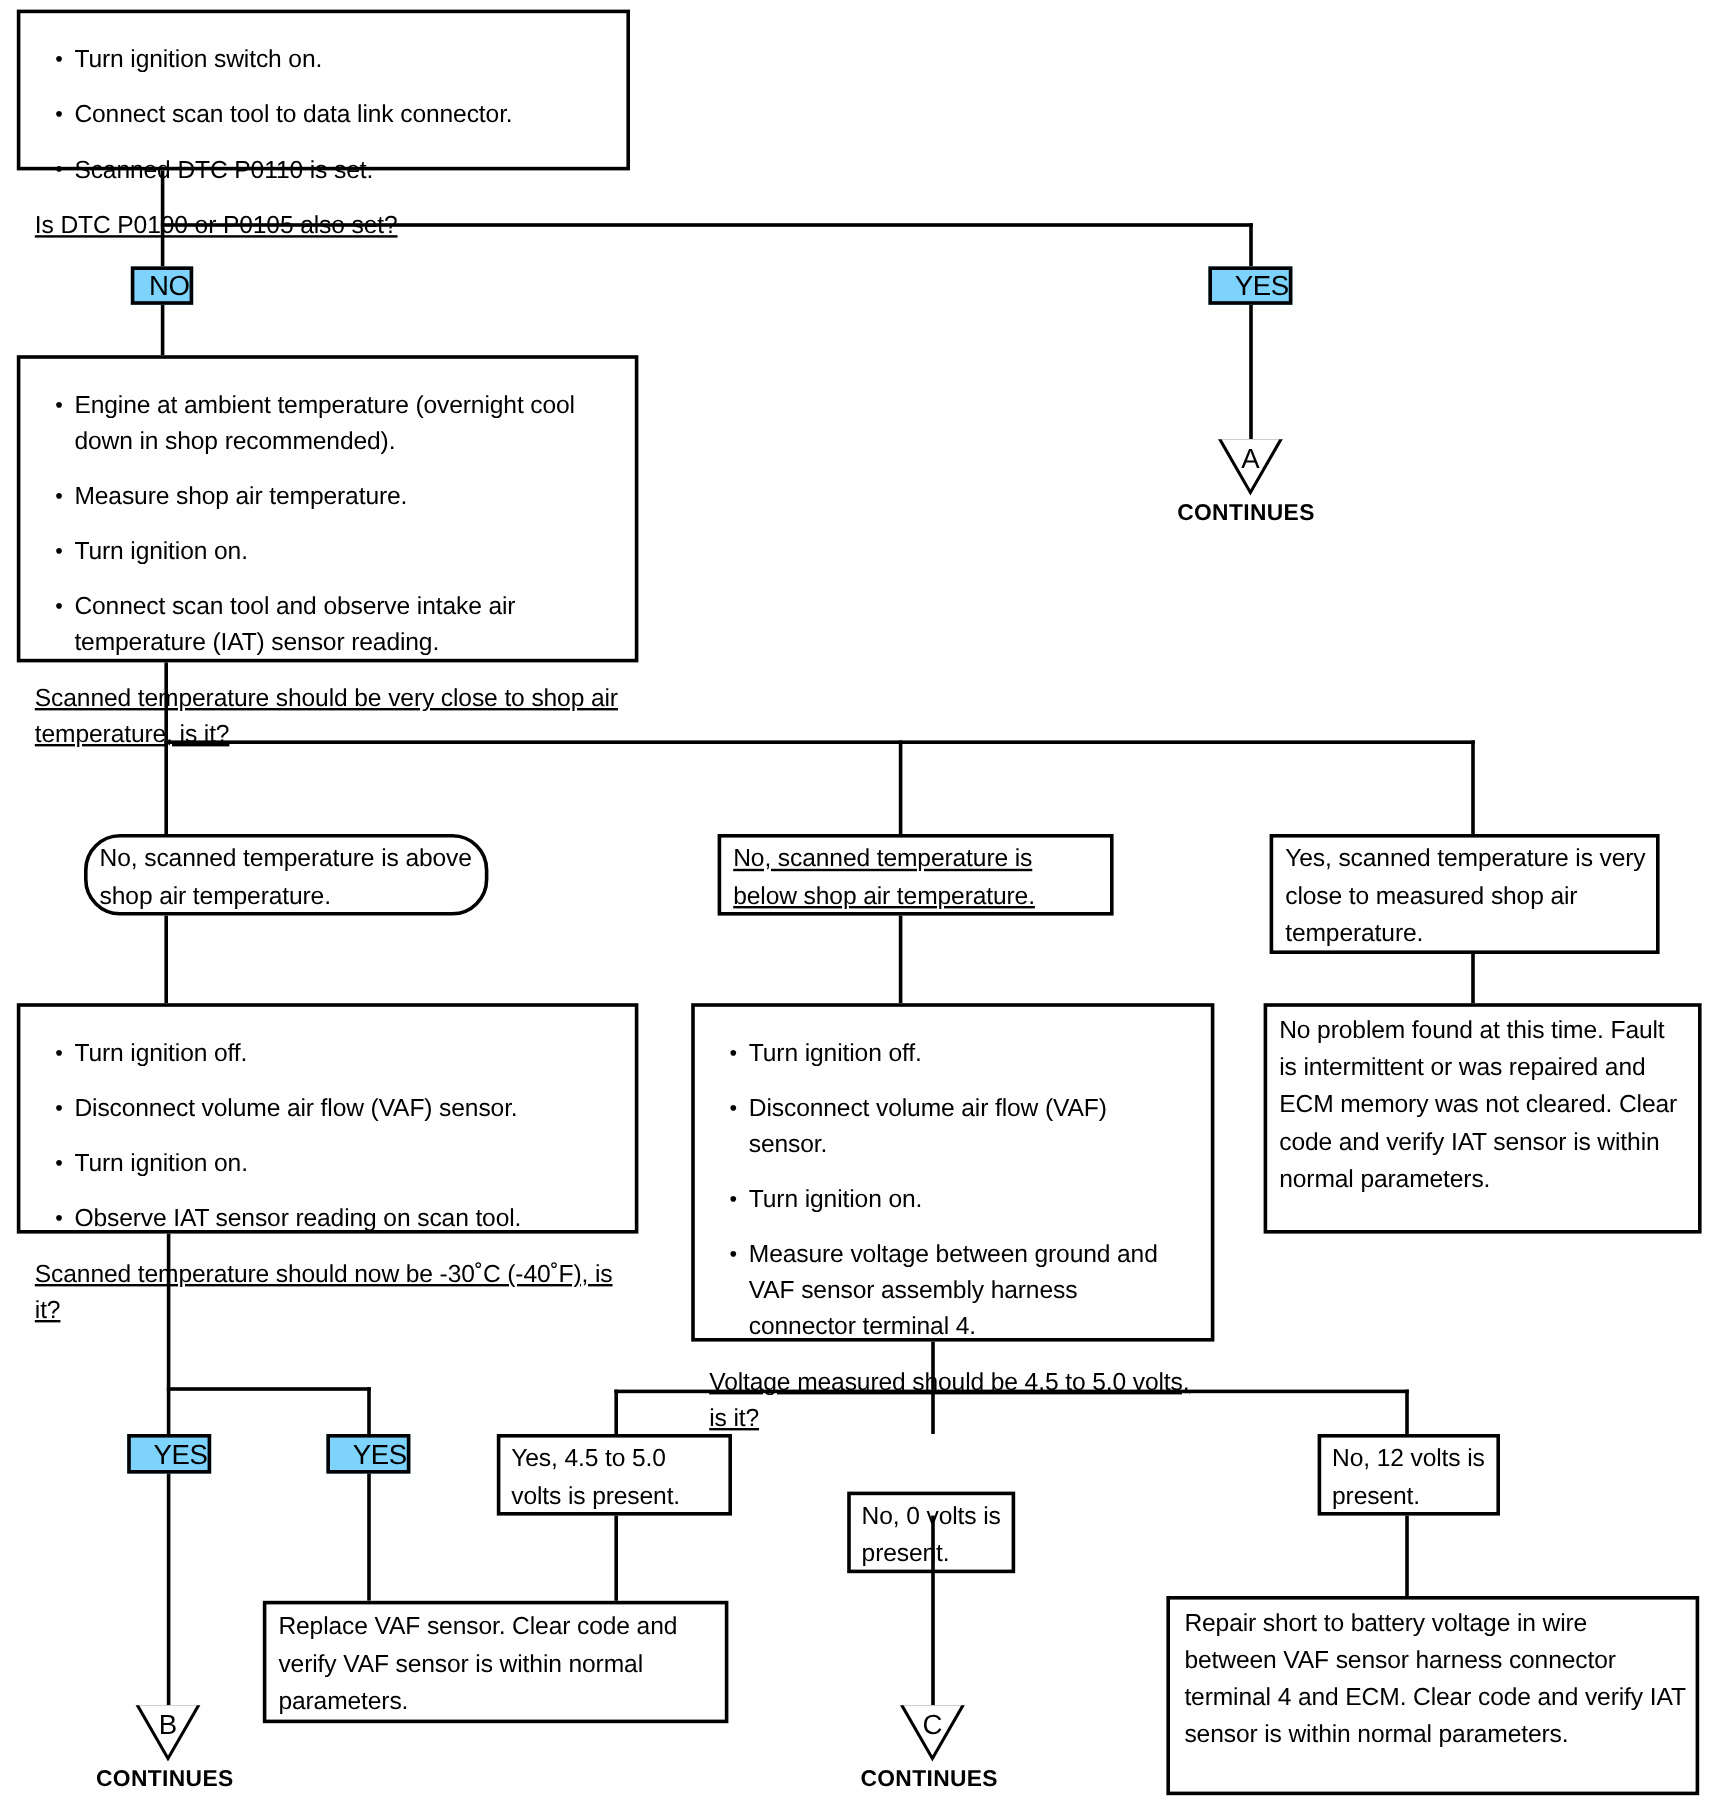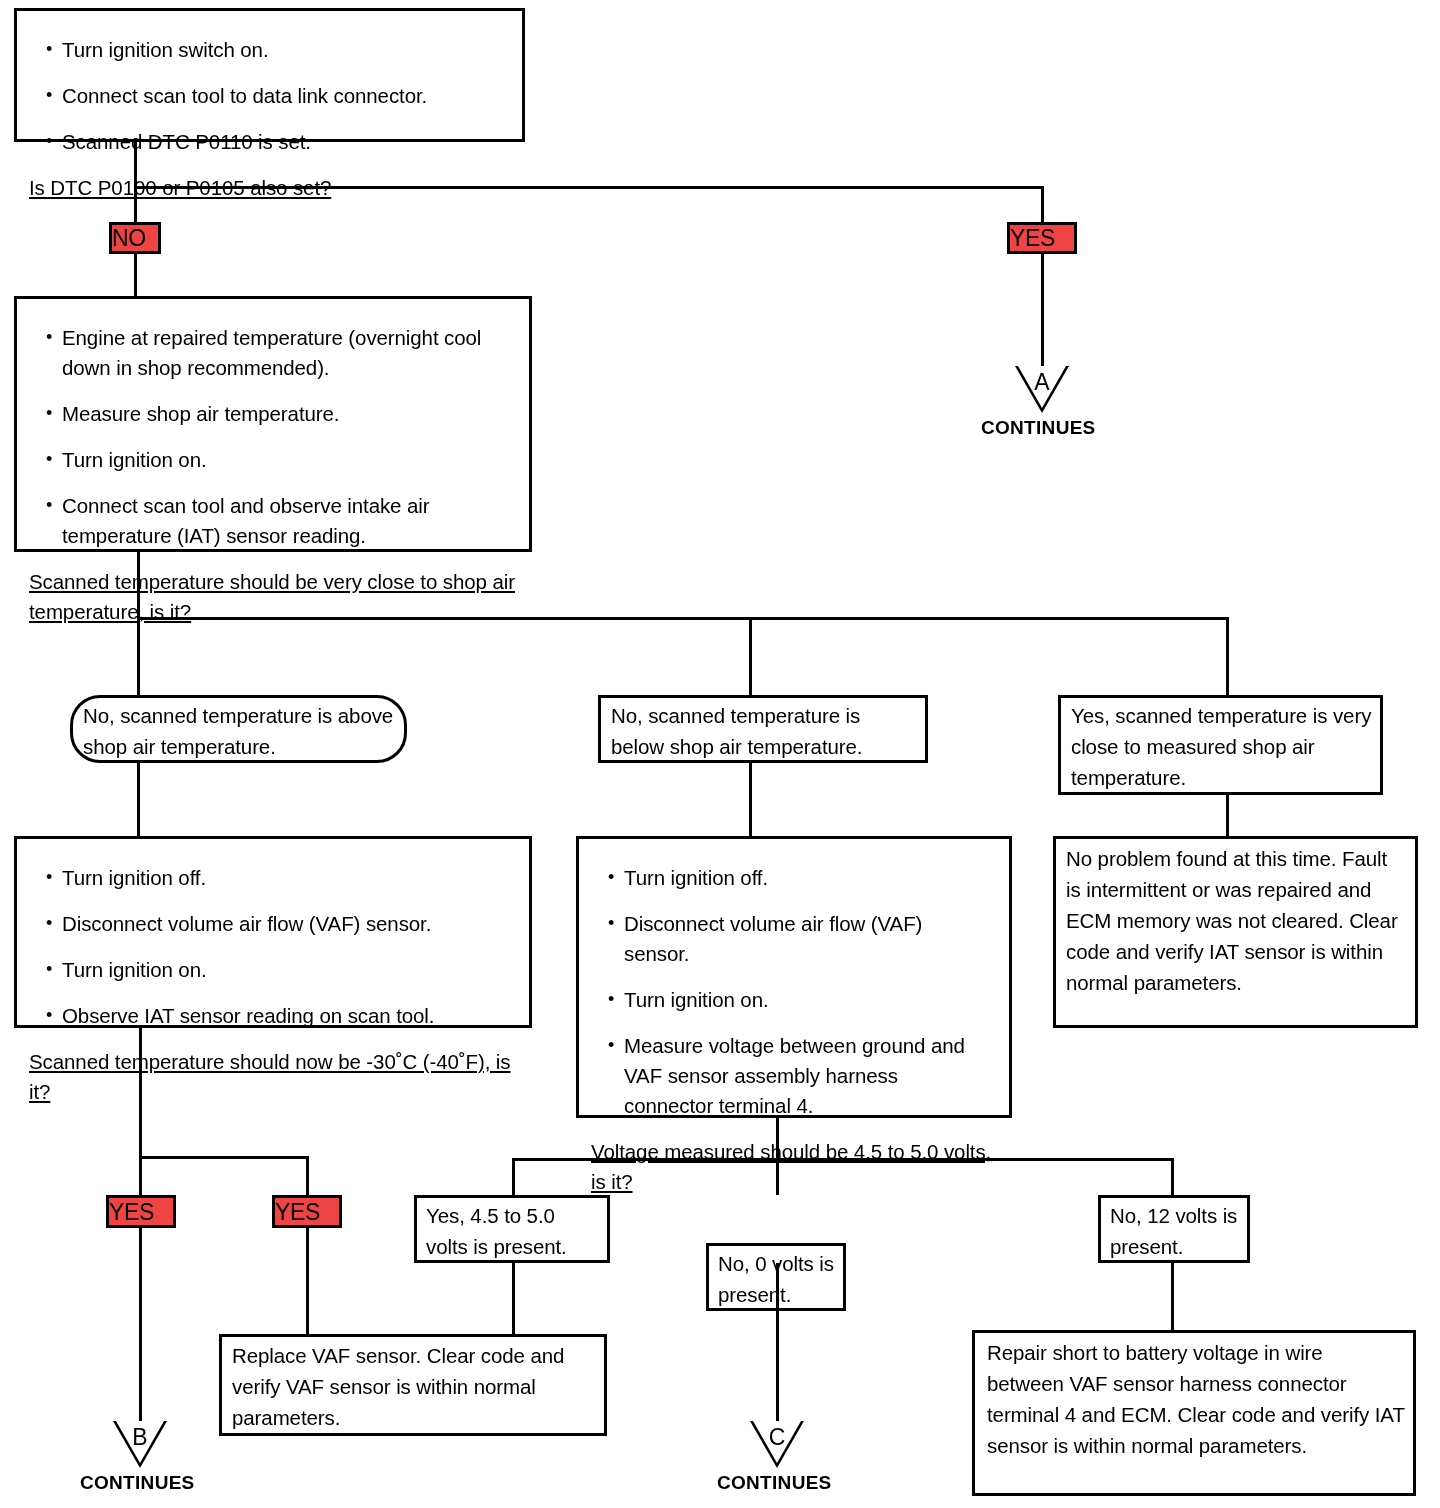--- a/index.html
+++ b/index.html
@@ -44,24 +44,24 @@
     font-size: 18px;
   }
   .node .tail {
     padding-left: 0;
     text-decoration: underline;
   }
   .label-box {
     position: absolute;
     box-sizing: border-box;
     border: 3px solid #000;
-    background: #ef4444;
+    background: #7dd3fc;
     font-size: 23px;
     line-height: 28px;
-    text-align: left;
+    text-align: right;
     font-family: "Liberation Sans", sans-serif;
     letter-spacing: -0.3px;
   }
   .line {
     position: absolute;
     background: #000;
   }
   .vline { width: 3px; }
   .hline { height: 3px; }
   .tri {
@@ -139,37 +139,37 @@
 
   <div class="tri" style="left:1015px; top:366px;">
     <div class="outer"></div>
     <div class="inner"></div>
     <div class="letter">A</div>
   </div>
   <div class="continues" style="left:981px; top:417px;">CONTINUES</div>
 
   <div class="node" style="left:14px; top:296px; width:518px; height:256px;">
     <ul>
-      <li>Engine at repaired temperature (overnight cool down in shop recommended).</li>
+      <li>Engine at ambient temperature (overnight cool down in shop recommended).</li>
       <li>Measure shop air temperature.</li>
       <li>Turn ignition on.</li>
       <li>Connect scan tool and observe intake air temperature (IAT) sensor reading.</li>
     </ul>
     <div class="tail">Scanned temperature should be very close to shop air temperature, is it?</div>
   </div>
 
   <div class="line vline" style="left:137px; top:552px; height:65px;"></div>
   <div class="line hline" style="left:137px; top:617px; width:1092px;"></div>
   <div class="line vline" style="left:137px; top:617px; height:78px;"></div>
   <div class="line vline" style="left:749px; top:617px; height:78px;"></div>
   <div class="line vline" style="left:1226px; top:617px; height:78px;"></div>
 
   <div class="node" style="left:70px; top:695px; width:337px; height:68px; line-height:31px; padding:2px 8px 2px 10px;border-radius:30px;">No, scanned temperature is above shop air temperature.</div>
 
-  <div class="node" style="left:598px; top:695px; width:330px; height:68px; line-height:31px; padding:2px 8px 2px 10px;">No, scanned temperature is below shop air temperature.</div>
+  <div class="node" style="left:598px; top:695px; width:330px; height:68px; line-height:31px; padding:2px 8px 2px 10px;text-decoration:underline;">No, scanned temperature is below shop air temperature.</div>
 
   <div class="node" style="left:1058px; top:695px; width:325px; height:100px; line-height:31px; padding:2px 8px 2px 10px;">Yes, scanned temperature is very close to measured shop air temperature.</div>
 
   <div class="line vline" style="left:137px; top:763px; height:73px;"></div>
   <div class="line vline" style="left:749px; top:763px; height:73px;"></div>
   <div class="line vline" style="left:1226px; top:795px; height:41px;"></div>
 
   <div class="node" style="left:14px; top:836px; width:518px; height:192px;">
     <ul>
       <li>Turn ignition off.</li>

